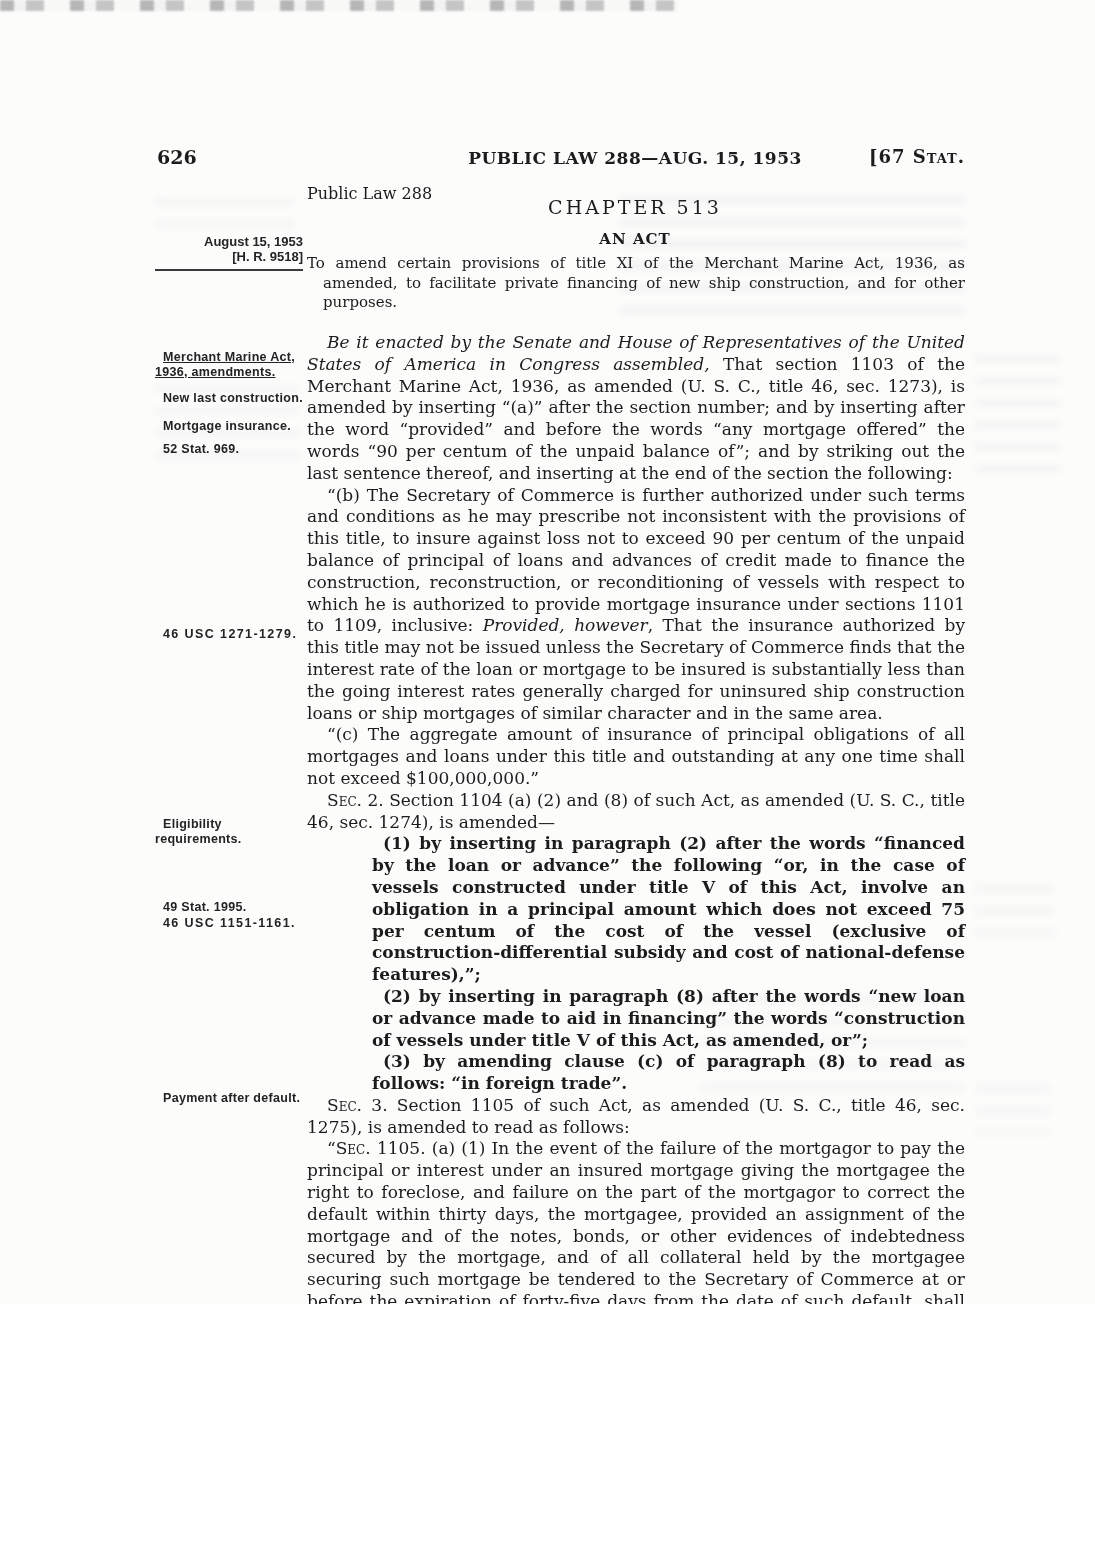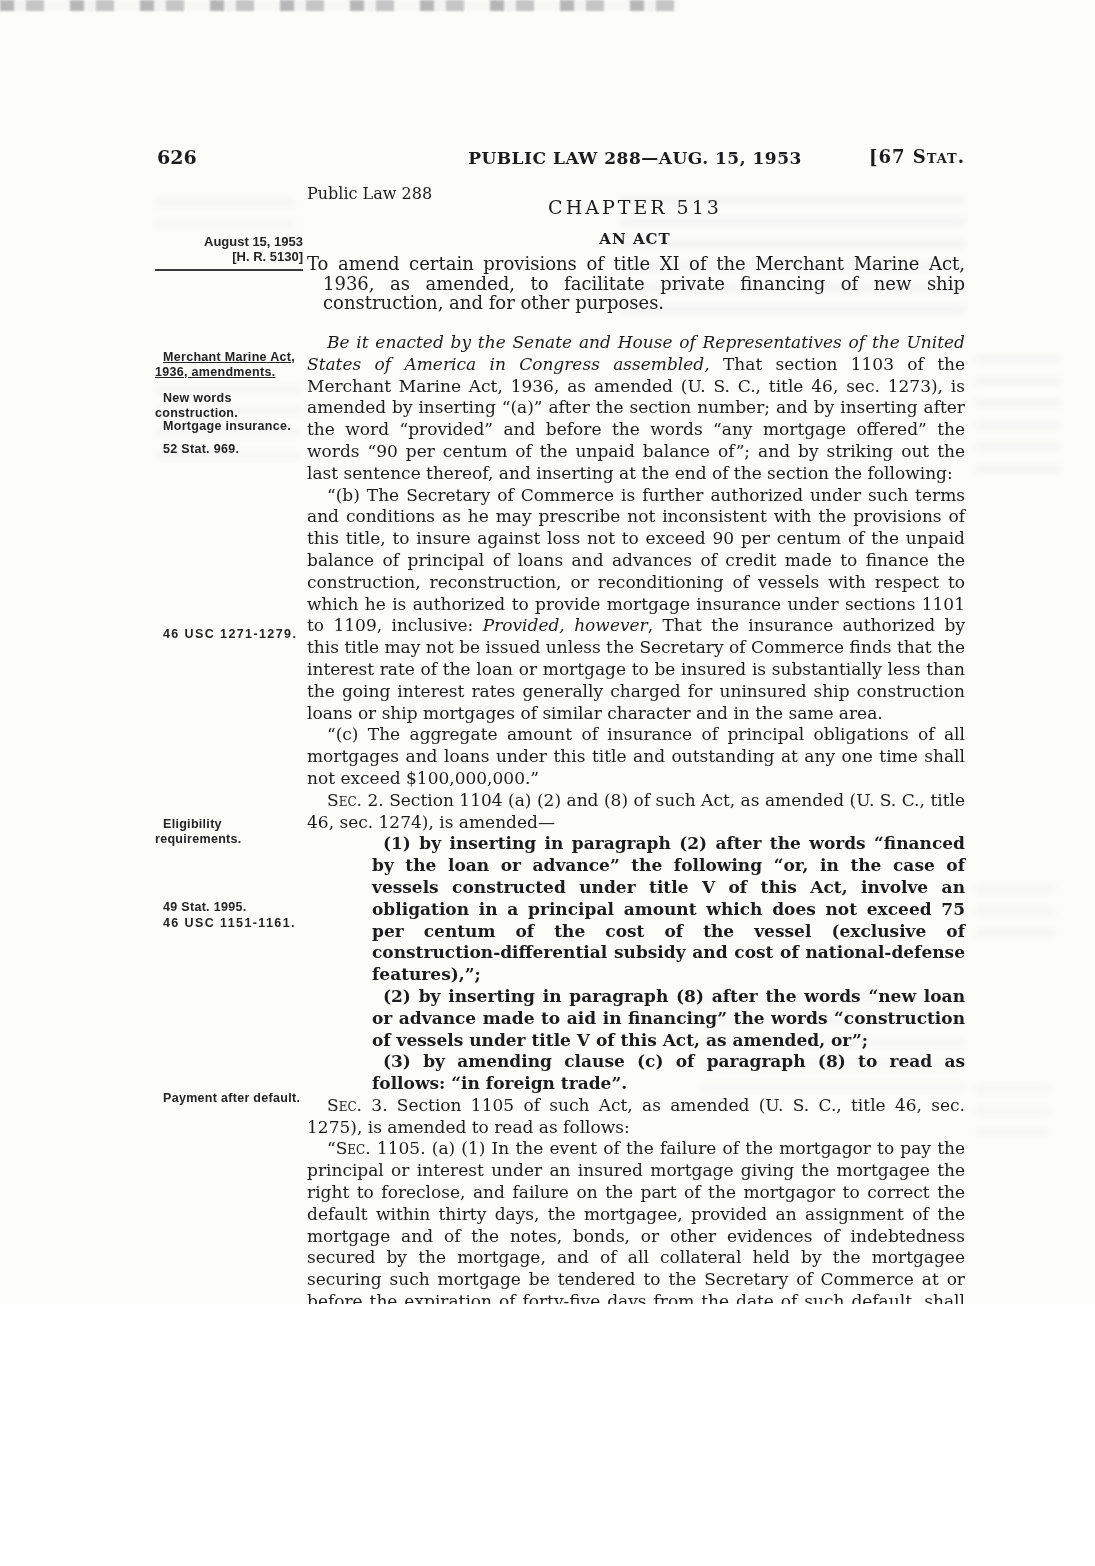--- a/index.html
+++ b/index.html
@@ -41,21 +41,21 @@
     font-size: 18px; font-weight: bold; font-variant: small-caps; letter-spacing: 1px;
   }
   
   .public-law-title { position: absolute; left: 307px; top: 184px; font-size: 16px; }
   .chapter-heading  { position: absolute; left: 307px; top: 196px; width: 656px;
                       text-align: center; font-size: 19px; letter-spacing: 3px; }
   .an-act-heading   { position: absolute; left: 307px; top: 230px; width: 656px;
                       text-align: center; font-size: 15px; font-weight: bold; letter-spacing: 1px; }
   .act-title {
     position: absolute; left: 307px; top: 254px; width: 658px;
-    font-size: 18px; line-height: 19.5px; text-align: justify;
+    font-size: 15px; line-height: 19.5px; text-align: justify;
     padding-left: 16px; text-indent: -16px; box-sizing: border-box;
   }
   
   .date-block {
     position: absolute; left: 155px; top: 234px; width: 148px;
     font-family: "Liberation Sans", sans-serif;
     font-size: 13px; font-weight: bold; color: #242426;
     text-align: right; line-height: 15px;
     border-bottom: 2px solid #3a3a3c; padding-bottom: 5px;
   }
@@ -95,24 +95,24 @@
   <div class="running-header">PUBLIC LAW 288—AUG. 15, 1953</div>
   <div class="stat-citation">[67 Stat.</div>
 
   <div class="public-law-title">Public Law 288</div>
   <div class="chapter-heading">CHAPTER 513</div>
   <div class="an-act-heading">AN ACT</div>
   <div class="act-title">To amend certain provisions of title XI of the Merchant Marine Act, 1936, as amended, to facilitate private financing of new ship construction, and for other purposes.</div>
 
   <div class="date-block">
     <div>August 15, 1953</div>
-    <div>[H. R. 5130]</div>
+    <div>[H. R. 9518]</div>
   </div>
   <div class="mnote" style="top:350px;text-decoration:underline;">Merchant Marine Act, 1936, amendments.</div>
-  <div class="mnote" style="top:391px;">New words construction.</div>
+  <div class="mnote" style="top:391px;">New last construction.</div>
   <div class="mnote" style="top:419px;">Mortgage insurance.</div>
   <div class="mnote" style="top:442px;">52 Stat. 969.</div>
   <div class="mnote ls" style="top:627px;">46 USC 1271-1279.</div>
   <div class="mnote" style="top:817px;">Eligibility requirements.</div>
   <div class="mnote" style="top:900px;">49 Stat. 1995.</div>
   <div class="mnote ls" style="top:916px;">46 USC 1151-1161.</div>
   <div class="mnote" style="top:1091px;">Payment after default.</div>
 
   <div class="body-col">
     <p class="ind"><span class="it">Be it enacted by the Senate and House of Representatives of the United States of America in Congress assembled,</span><span> That section 1103 of the Merchant Marine Act, 1936, as amended (U. S. C., title 46, sec. 1273), is amended by inserting “(a)” after the section number; and by inserting after the word “provided” and before the words “any mortgage offered” the words “90 per centum of the unpaid balance of”; and by striking out the last sentence thereof, and inserting at the end of the section the following:</span></p>

